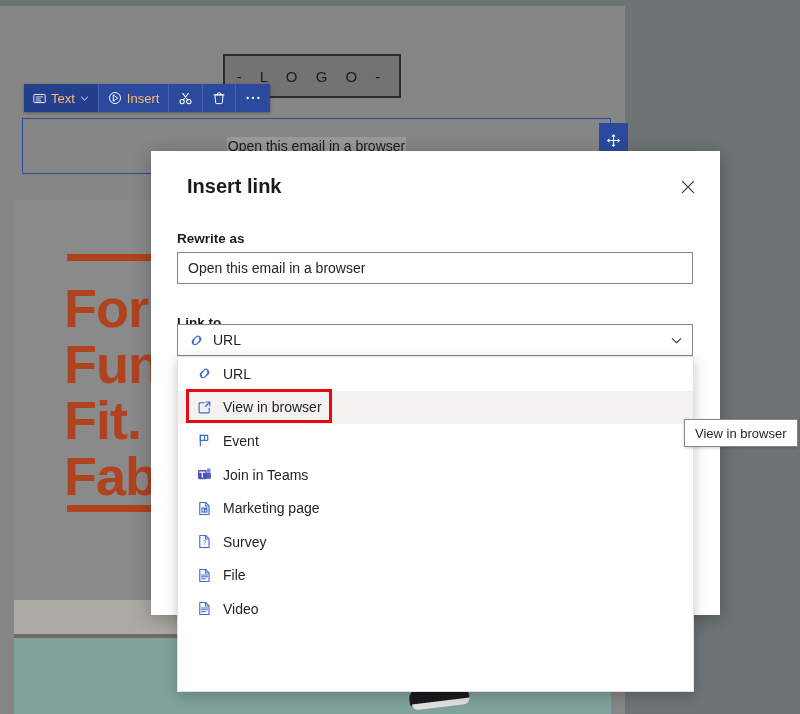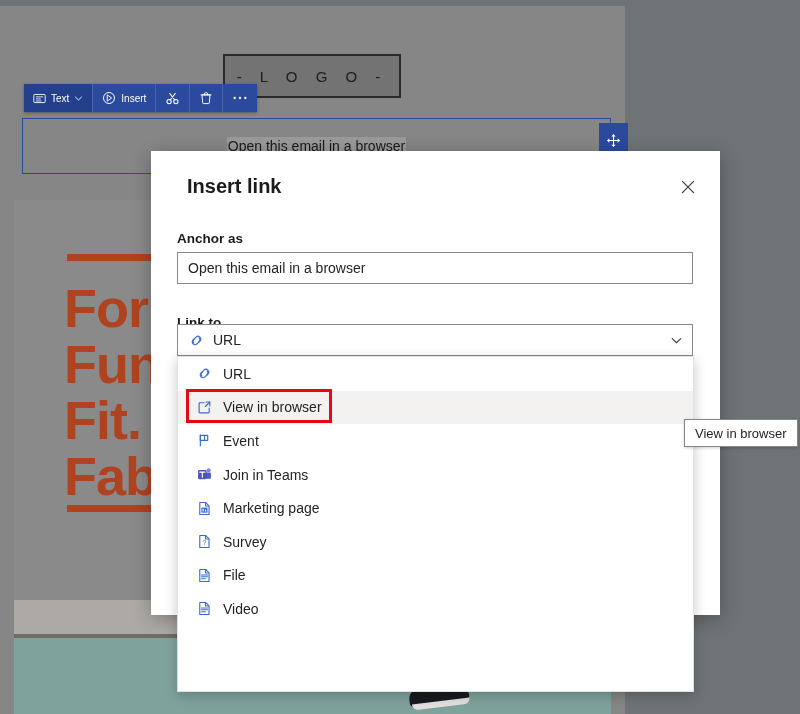--- a/index.html
+++ b/index.html
@@ -60,22 +60,22 @@
     display: flex; align-items: center; justify-content: center;
   }
 
   
   #toolbar {
     position: absolute;
     left: 24px; top: 84px;
     height: 28px;
     display: flex;
     background: #2b4a9e;
-    color: #ffffff;
-    font-size: 10px;
+    color: #fdba74;
+    font-size: 13px;
     align-items: stretch;
     box-shadow: 0 1px 3px rgba(0,0,0,.35);
   }
   .tb-btn {
     display: flex; align-items: center; gap: 5px;
     padding: 0 9px;
     border-right: 1px solid #4763ad;
     cursor: default;
     white-space: nowrap;
   }
@@ -348,21 +348,21 @@
   <div id="dialog">
 
     <div id="dialog-title">Insert link</div>
 
     <div id="dialog-close">
       <svg width="16" height="16" viewBox="0 0 16 16">
         <path d="M2.4 2.4 L13.6 13.6 M13.6 2.4 L2.4 13.6" stroke="#3b3b3b" stroke-width="1.2" stroke-linecap="round"></path>
       </svg>
     </div>
 
-    <div class="field-label" id="label-display-as">Anchor as</div>
+    <div class="field-label" id="label-display-as">Rewrite as</div>
     <input id="display-input" type="text" value="Open this email in a browser" style="">
 
     <div class="field-label" id="label-link-to">Link to</div>
 
     <div id="linkto-combo">
       <span class="dd-ico">
         <svg width="17" height="17" viewBox="0 0 18 18">
           <path d="M6.2 11.8a2.9 2.9 0 0 1 0-4.1l2.3-2.3a2.9 2.9 0 0 1 4.1 4.1l-1 1" fill="none" stroke="#3a6bd1" stroke-width="1.25" stroke-linecap="round"></path>
           <path d="M11.8 6.2a2.9 2.9 0 0 1 0 4.1l-2.3 2.3a2.9 2.9 0 1 1-4.1-4.1l1-1" fill="none" stroke="#3a6bd1" stroke-width="1.25" stroke-linecap="round"></path>
         </svg>

